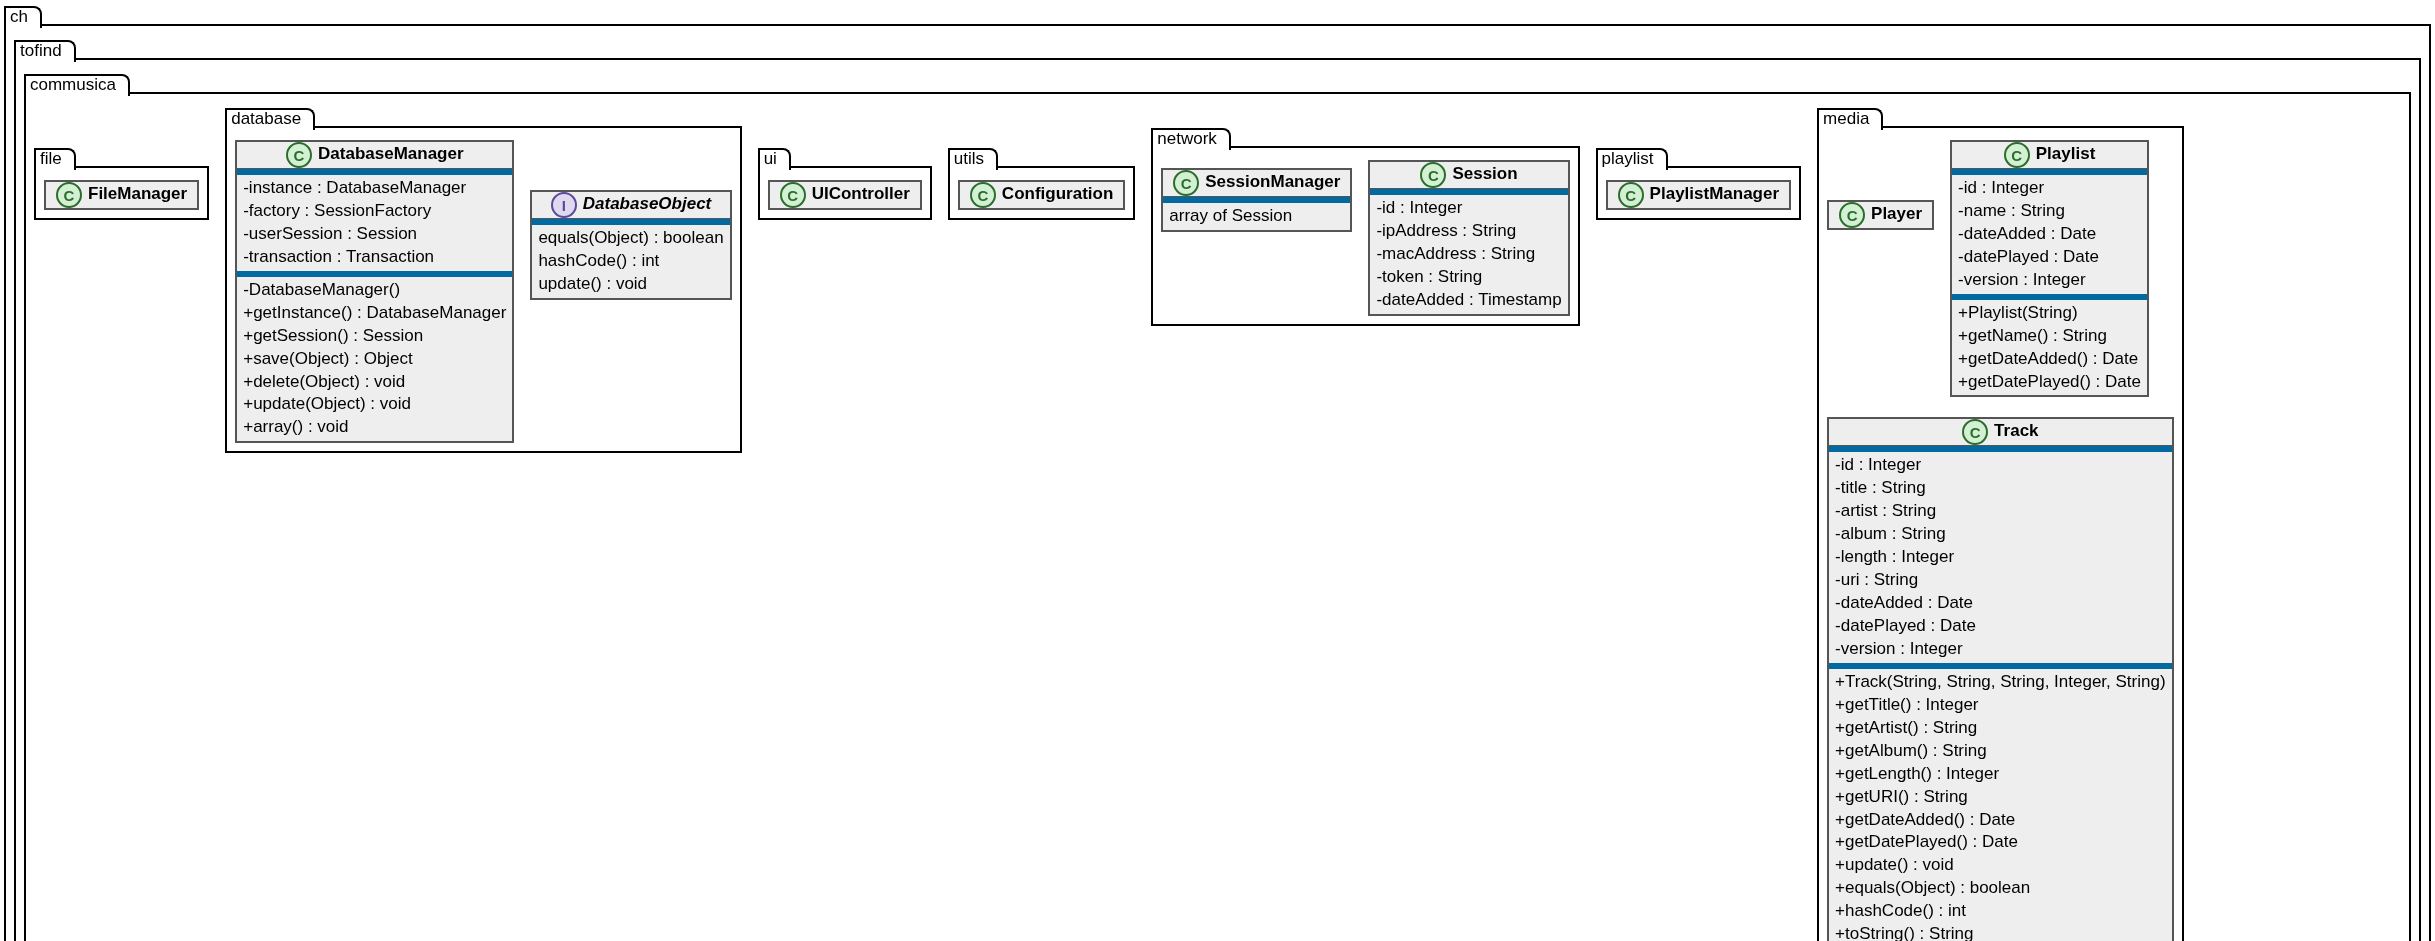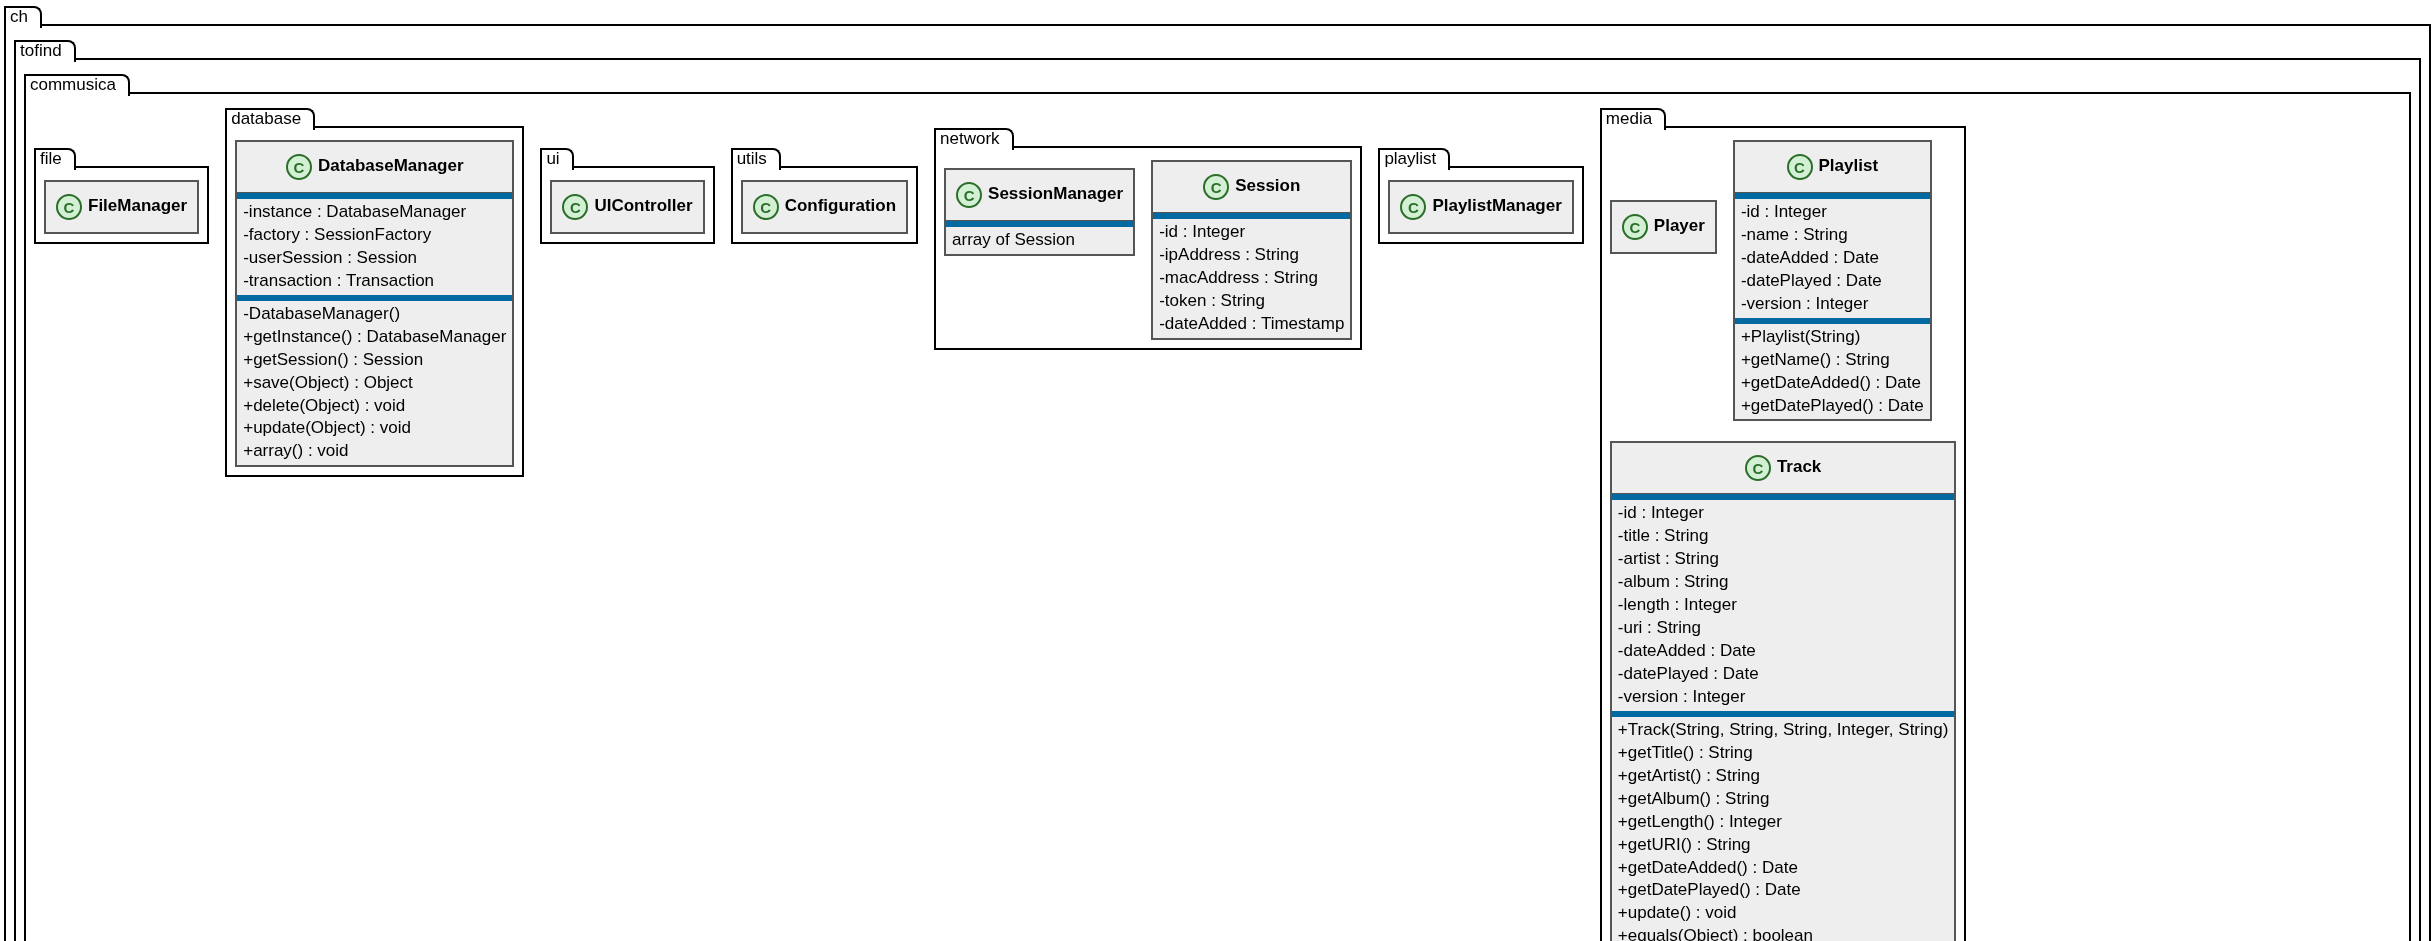--- a/index.html
+++ b/index.html
@@ -1,21 +1,21 @@
 <!DOCTYPE html>
 <html><head>
 <meta charset="utf-8">
 <style>
 body{margin:0;padding:4px;font-family:sans-serif;font-size:17px;background:#fff;color:#000}
 .pkg{border:2px solid #000;position:relative;margin-top:20px;padding:12px 8px 8px}
 .pkg>.tab{position:absolute;top:-20px;left:-2px;border:2px solid #000;border-bottom:none;padding:0 12px 0 4px;background:#fff;font-weight:normal;border-radius:0 8px 0 0;height:20px;line-height:18px}
 .row{display:flex;gap:16px;align-items:flex-start;flex-wrap:wrap}
 .col{display:flex;flex-direction:column;gap:20px}
 .cls{border:2px solid #555;background:#eee;min-width:100px}
-.cls .hdr{text-align:center;font-weight:bold;padding:12px 10px;border-bottom:1px solid #555;white-space:nowrap}
+.cls .hdr{text-align:center;font-weight:bold;padding:0 10px;border-bottom:1px solid #555;white-space:nowrap}
 .cls .sec{border-top:6px solid #0369a1;padding:2px 6px}
 .cls .sec:first-of-type{border-top:none}
 .cls .sec div{white-space:nowrap;line-height:1.35}
 .cls.simple .hdr{border-bottom:none}
 .cls.italic .hdr .nm{font-style:italic}
 .ico{display:inline-flex;align-items:center;justify-content:center;width:22px;height:22px;border-radius:50%;border:2px solid;font-size:15px;font-weight:bold;margin-right:6px;vertical-align:middle}
 .ico.c{border-color:#2a6e2a;color:#2a6e2a;background:#d4f0d4}
 .ico.i{border-color:#5a4a9a;color:#5a4a9a;background:#e0d8f0}
 </style>
 </head>
@@ -51,20 +51,28 @@
                 <div>-transaction : Transaction</div>
               </div>
               <div class="sec">
                 <div>-DatabaseManager()</div>
                 <div>+getInstance() : DatabaseManager</div>
                 <div>+getSession() : Session</div>
                 <div>+save(Object) : Object</div>
                 <div>+delete(Object) : void</div>
                 <div>+update(Object) : void</div>
                 <div>+array() : void</div>
+              </div>
+            </div>
+            <div class="cls italic" style="margin-top:50px">
+              <div class="hdr"><span class="ico i">I</span><span class="nm">DatabaseObject</span></div>
+              <div class="sec">
+                <div>equals(Object) : boolean</div>
+                <div>hashCode() : int</div>
+                <div>update() : void</div>
               </div>
             </div>
           </div>
         </div>
 
         <div class="pkg" style="margin-top:60px">
           <div class="tab">ui</div>
           <div class="cls simple">
             <div class="hdr"><span class="ico c">C</span><span class="nm">UIController</span></div>
           </div>
@@ -138,21 +146,21 @@
                 <div>-artist : String</div>
                 <div>-album : String</div>
                 <div>-length : Integer</div>
                 <div>-uri : String</div>
                 <div>-dateAdded : Date</div>
                 <div>-datePlayed : Date</div>
                 <div>-version : Integer</div>
               </div>
               <div class="sec">
                 <div>+Track(String, String, String, Integer, String)</div>
-                <div>+getTitle() : String</div>
+                <div>+getTitle() : Integer</div>
                 <div>+getArtist() : String</div>
                 <div>+getAlbum() : String</div>
                 <div>+getLength() : Integer</div>
                 <div>+getURI() : String</div>
                 <div>+getDateAdded() : Date</div>
                 <div>+getDatePlayed() : Date</div>
                 <div>+update() : void</div>
                 <div>+equals(Object) : boolean</div>
                 <div>+hashCode() : int</div>
                 <div>+toString() : String</div>

